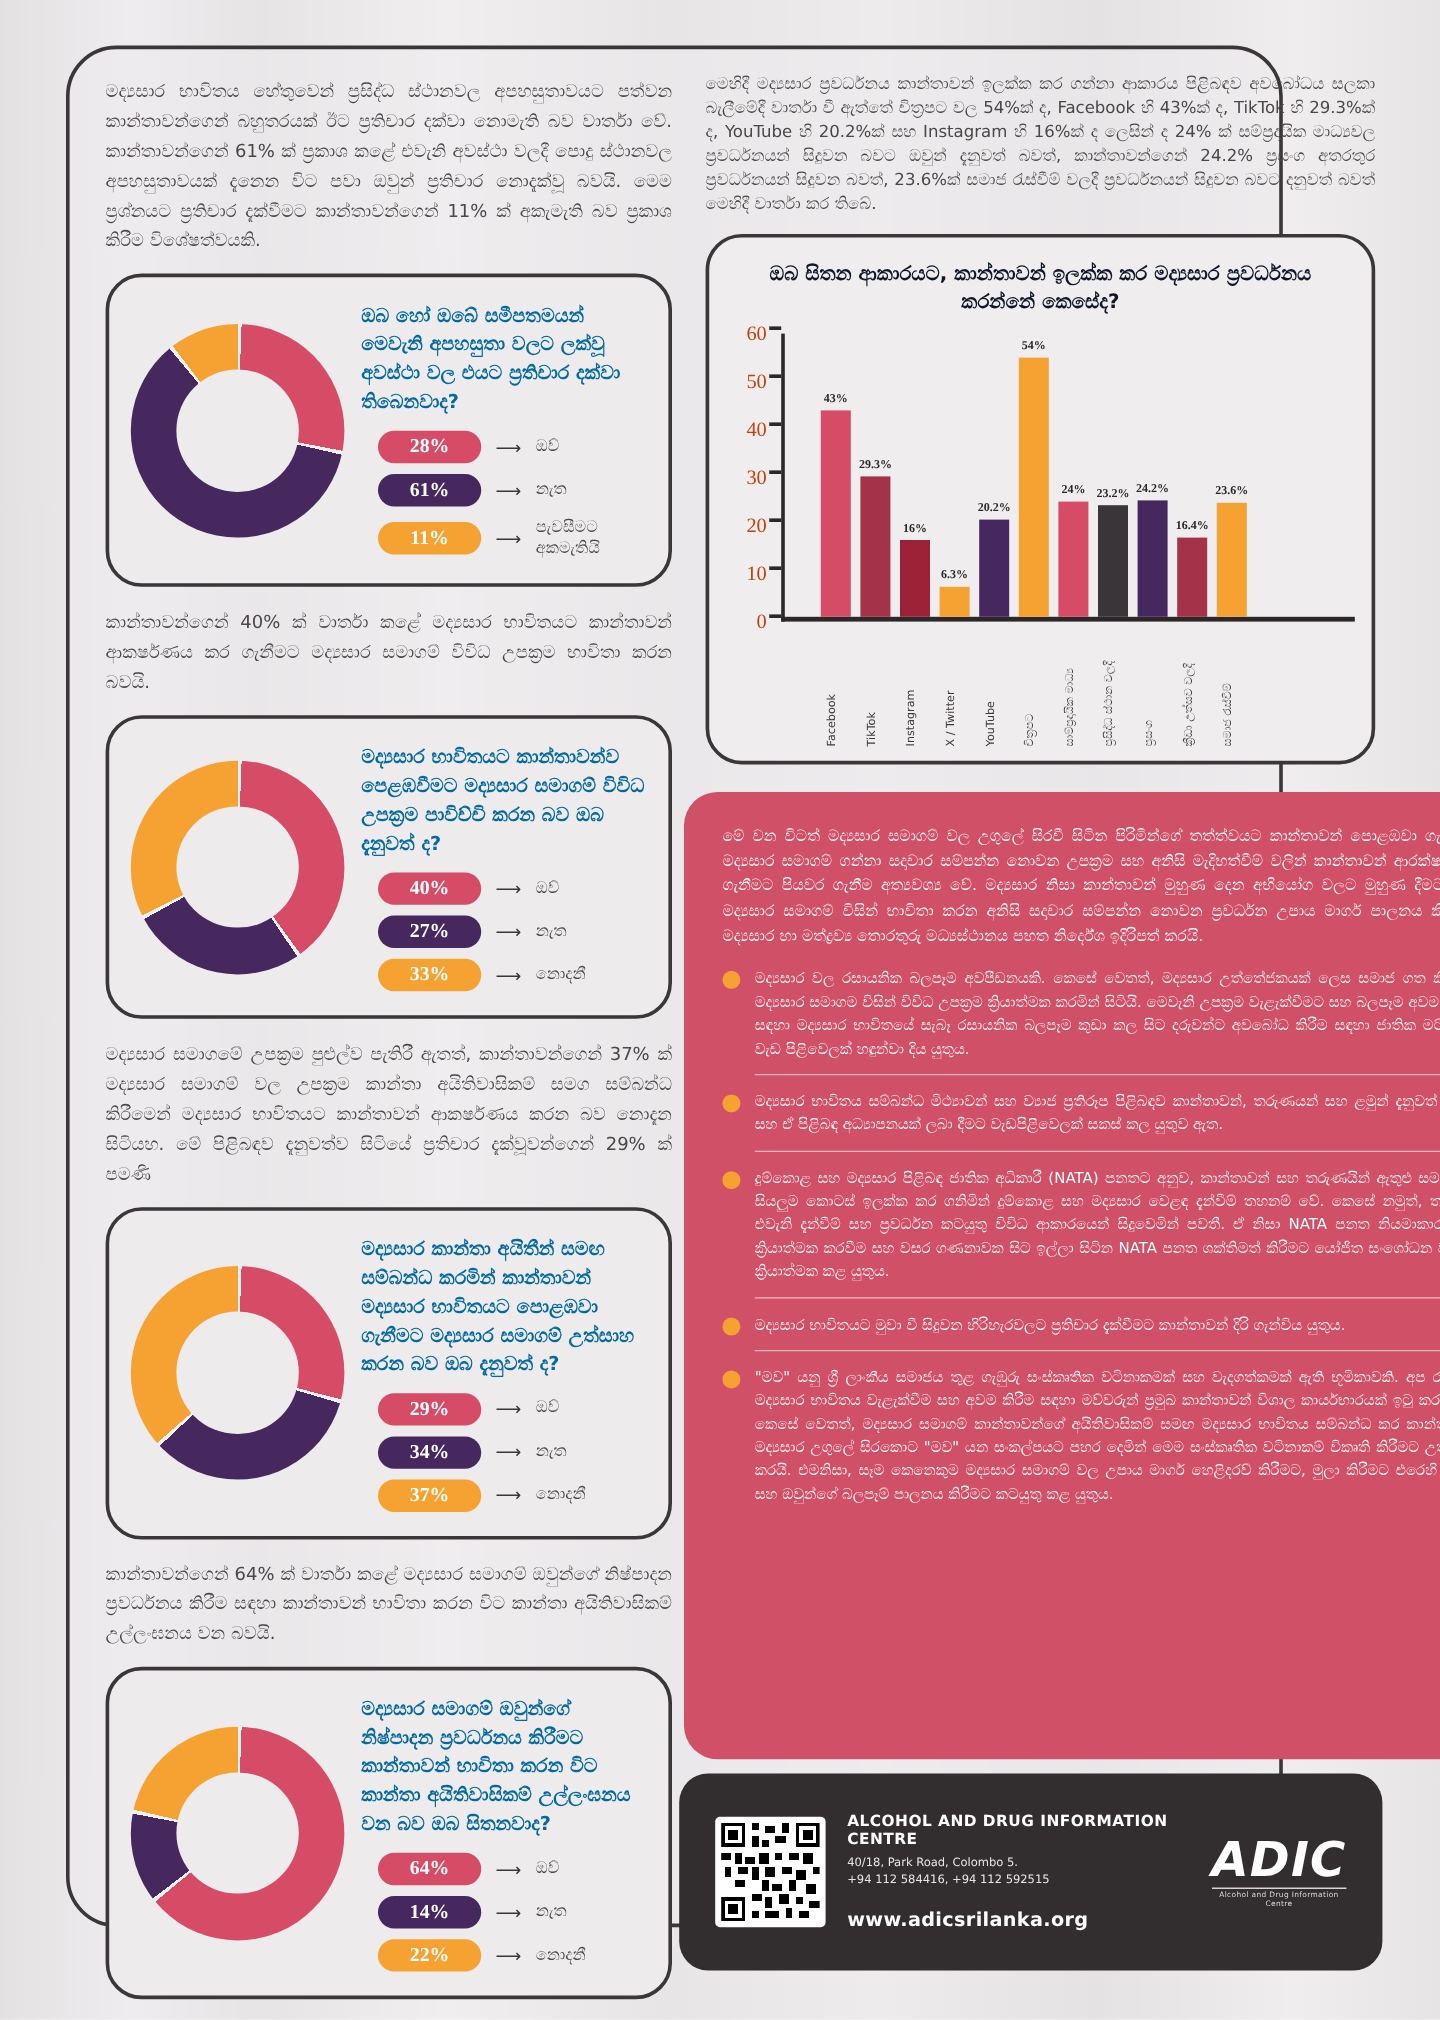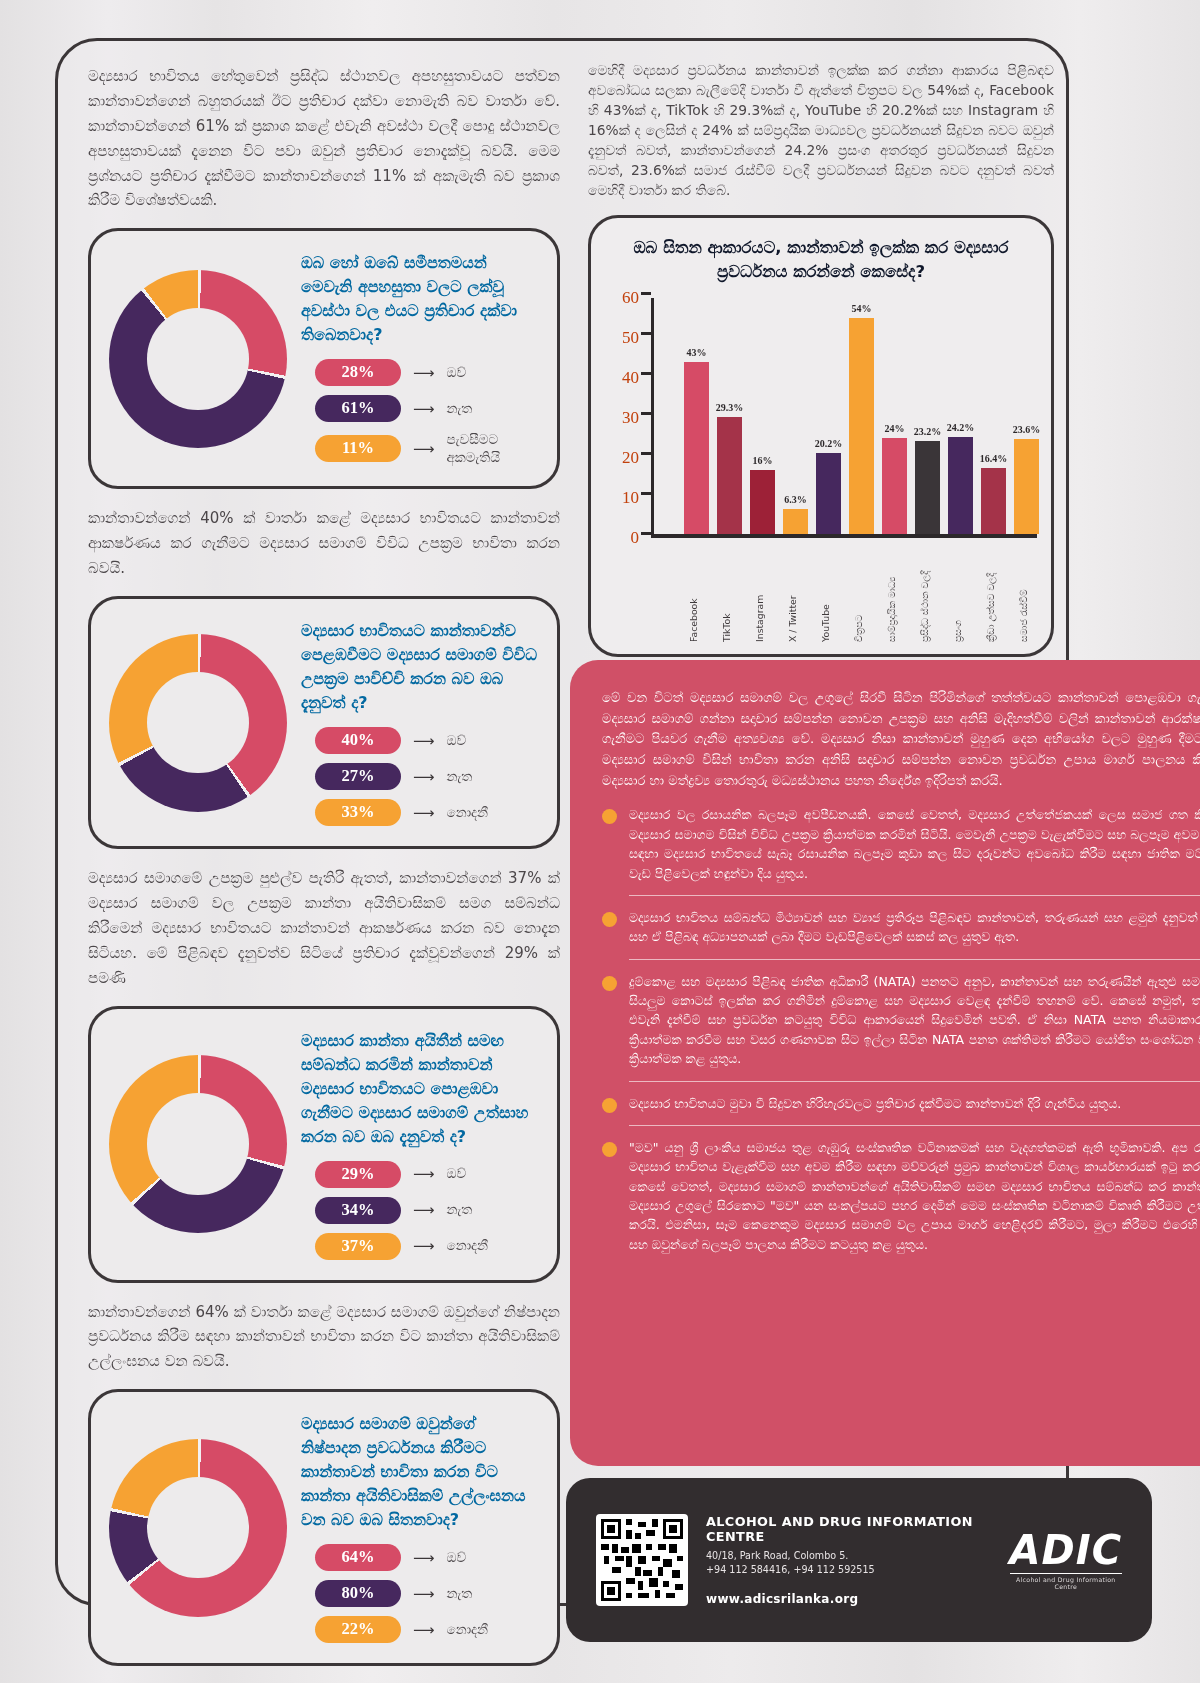--- a/index.html
+++ b/index.html
@@ -30,21 +30,21 @@
   .question{margin:0;font-size:16px;line-height:1.5;font-weight:600;color:#0369a1;}
   .legend{margin:12px 0 0 14px;display:flex;flex-direction:column;gap:9px;}
   .lrow{display:flex;align-items:center;gap:12px;}
   .pill{
     flex:none;min-width:86px;text-align:center;padding:3px 0 4px 0;border-radius:16px;
     color:#fff;font-family:"Liberation Serif","DejaVu Serif",serif;font-weight:bold;font-size:16.5px;
   }
   .arr{font-size:15px;color:#3b3638;flex:none;}
   .llab{font-size:13.5px;color:#4b4649;line-height:1.3;max-width:130px;}
   
-  .col-right{position:absolute;left:588px;top:60px;width:466px;}
+  .col-right{position:absolute;left:588px;top:60px;width:558px;}
   .rpara{font-size:13.8px;line-height:1.45;margin-bottom:15px;}
   .chartbox{
     box-sizing:border-box;border:3px solid #3b3638;border-radius:30px;background:#efedee;
     padding:16px 14px 10px 14px;
   }
   .ctitle{margin:2px 10px 14px 10px;text-align:center;font-size:16.5px;line-height:1.45;font-weight:700;color:#0f172a;}
   .chartwrap{position:relative;height:246px;}
   .yaxis{position:absolute;left:0;top:0;width:38px;height:240px;}
   .ynum{
     position:absolute;right:4px;width:34px;text-align:right;
@@ -82,21 +82,21 @@
   
   .footer{
     position:absolute;left:566px;top:1478px;width:586px;height:164px;box-sizing:border-box;
     background:#322d2f;border-radius:24px;display:flex;align-items:center;gap:18px;padding:0 30px;
   }
   .qr{flex:none;width:92px;height:92px;background:#fff;border-radius:4px;padding:5px;box-sizing:border-box;}
   .qr svg{width:100%;height:100%;display:block;}
   .finfo{color:#fff;}
   .forg{font-size:12.8px;font-weight:bold;letter-spacing:.4px;margin-bottom:5px;}
   .faddr{font-size:9.6px;color:#e8e4e5;line-height:1.45;}
-  .fweb{font-size:12px;font-weight:bold;margin-top:16px;letter-spacing:.3px;}
+  .fweb{font-size:16px;font-weight:bold;margin-top:16px;letter-spacing:.3px;}
   .adic{margin-left:auto;text-align:center;color:#fff;}
   .adic-text{font-size:40px;font-weight:800;font-style:italic;letter-spacing:1px;line-height:1;}
   .adic-sub{font-size:6.2px;border-top:1px solid #fff;margin-top:3px;padding-top:2px;letter-spacing:.3px;color:#ddd9da;}
 </style>
 </head>
 <body>
 
 <div class="page">
   <div class="card"></div>
 
@@ -193,21 +193,21 @@
         </div>
       <div class="qside">
         <p class="question">මද්‍යසාර සමාගම් ඔවුන්ගේ නිෂ්පාදන ප්‍රවර්ධනය කිරීමට කාන්තාවන් භාවිතා කරන විට කාන්තා අයිතිවාසිකම් උල්ලංඝනය වන බව ඔබ සිතනවාද?</p>
         <div class="legend">
             <div class="lrow">
               <span class="pill" style="background: rgb(214, 75, 102);">64%</span>
               <span class="arr">⟶</span>
               <span class="llab">ඔව්</span>
             </div>
             <div class="lrow">
-              <span class="pill" style="background: rgb(70, 40, 94);">80%</span>
+              <span class="pill" style="background: rgb(70, 40, 94);">14%</span>
               <span class="arr">⟶</span>
               <span class="llab">නැත</span>
             </div>
             <div class="lrow">
               <span class="pill" style="background: rgb(246, 162, 51);">22%</span>
               <span class="arr">⟶</span>
               <span class="llab">නොදනී</span>
             </div>
           </div>
       </div>

